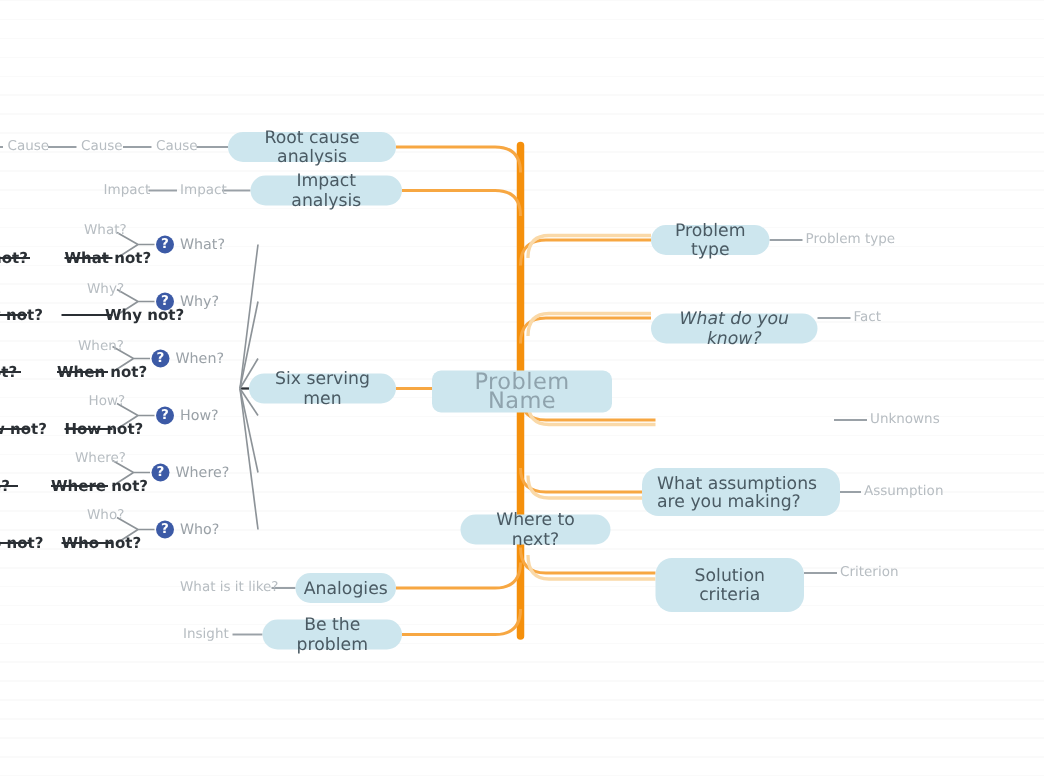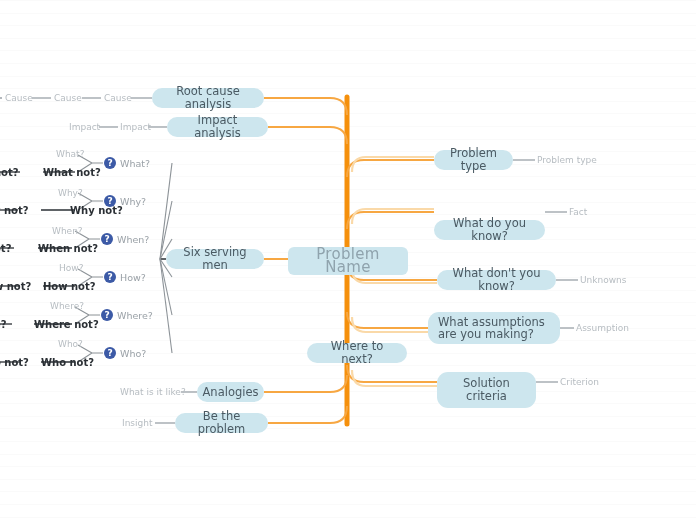--- a/index.html
+++ b/index.html
@@ -181,23 +181,22 @@
   <div class="node" style="left:167px; top:117px; width:101px; height:20px;">Impact analysis</div>
 
   <div class="node" style="left:166px; top:249px; width:98px; height:20px;">Six serving men</div>
 
   <div class="node" style="left:197px; top:382px; width:67px; height:20px;">Analogies</div>
 
   <div class="node" style="left:175px; top:413px; width:93px; height:20px;">Be the problem</div>
 
   <div class="node" style="left:434px; top:150px; width:79px; height:20px;">Problem type</div>
 
-  <div class="node" style="left:434px; top:220px; width:111px; height:20px;">What do you know?</div>
-
-  <div class="node" style="left:437px; top:270px; width:119px; height:20px;">What don't you know?</div>
+  <div class="node" style="left:434px; top:209px; width:111px; height:20px;font-style:italic;">What do you know?</div>
+
 
   <div class="node" style="left:428px; top:312px; width:132px; height:32px; justify-content:flex-start; text-align:left; line-height:12px;">What assumptions
 are you making?</div>
 
   <div class="node" style="left:437px; top:372px; width:99px; height:36px;">Solution criteria</div>
 
   <div class="node" style="left:307px; top:343px; width:100px; height:20px;">Where to next?</div>
 
   <div class="plain" style="left:537px; top:154px;">Problem type</div>
   <div class="plain" style="left:569px; top:206px;">Fact</div>

